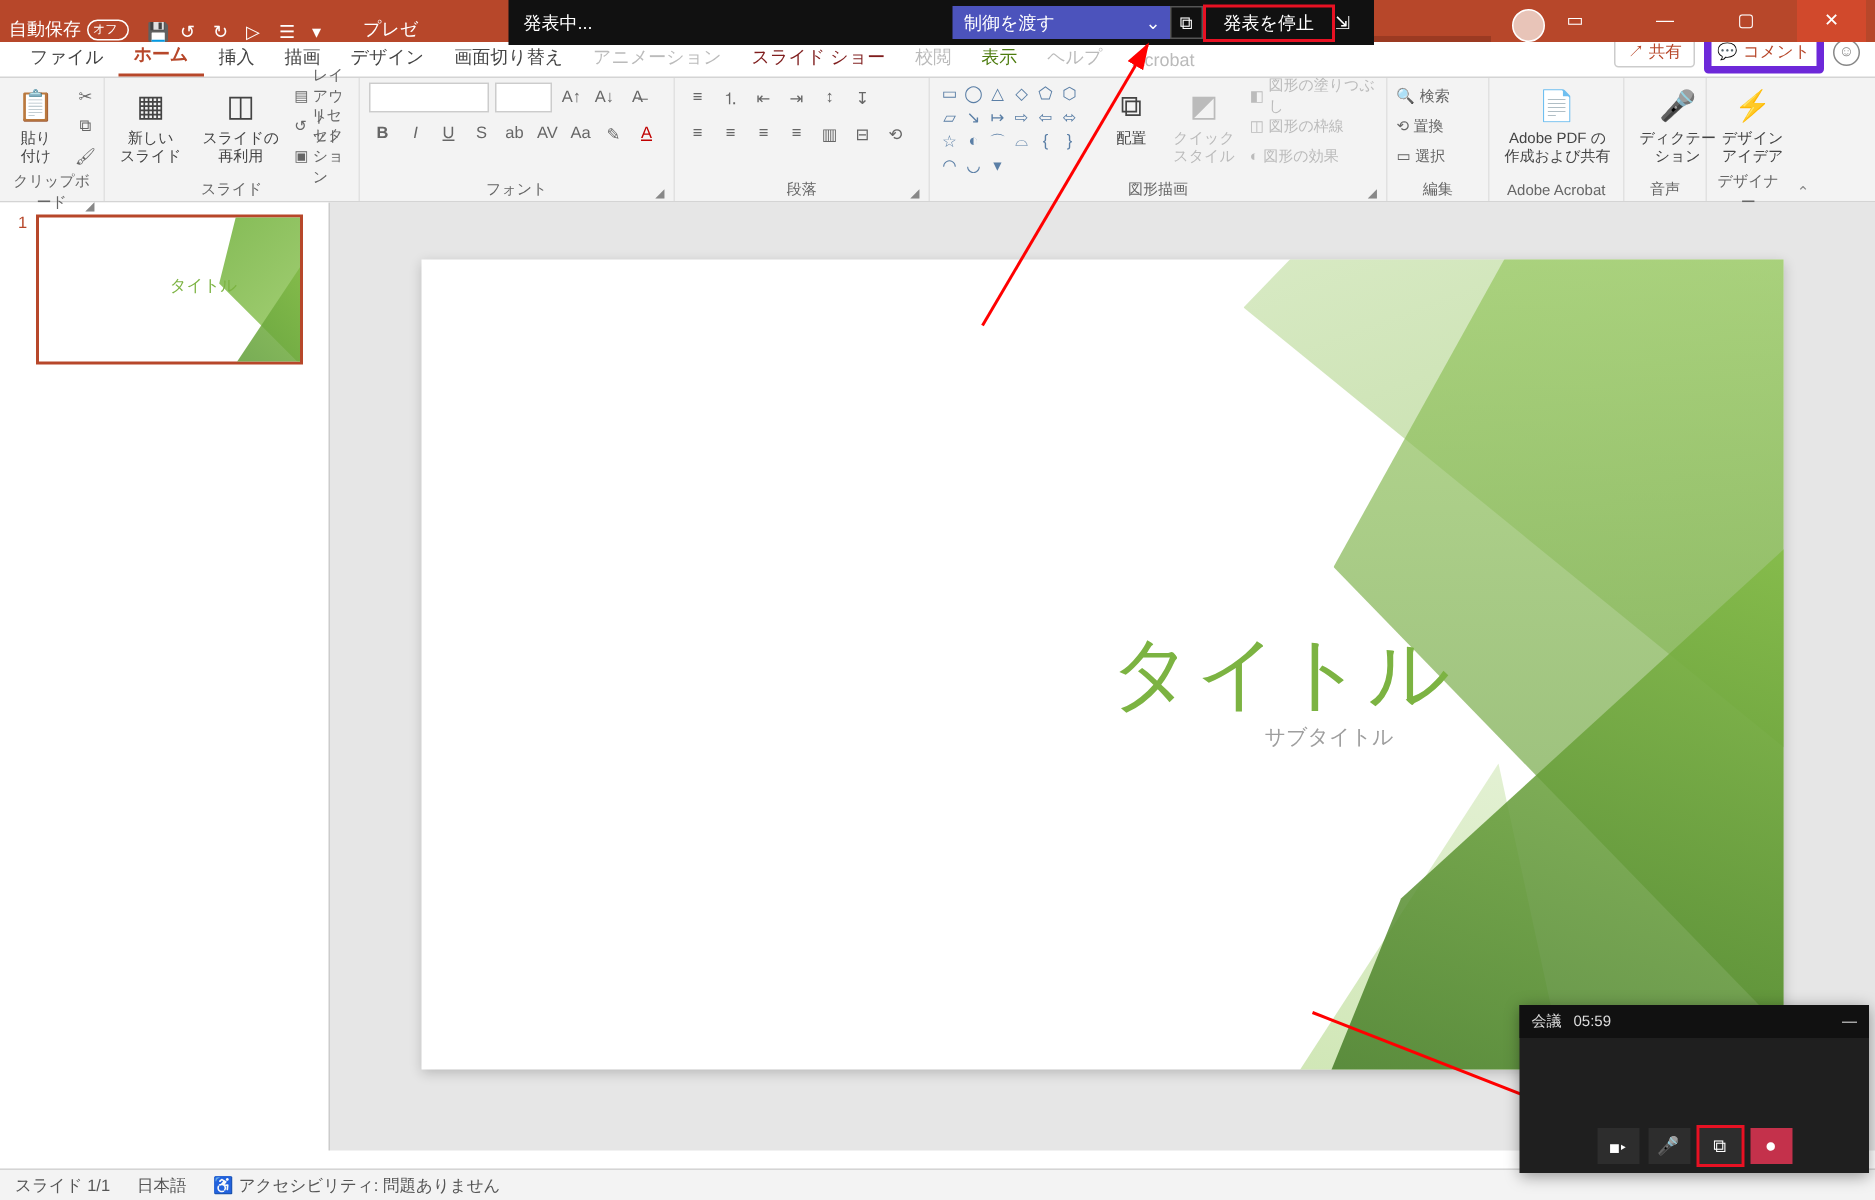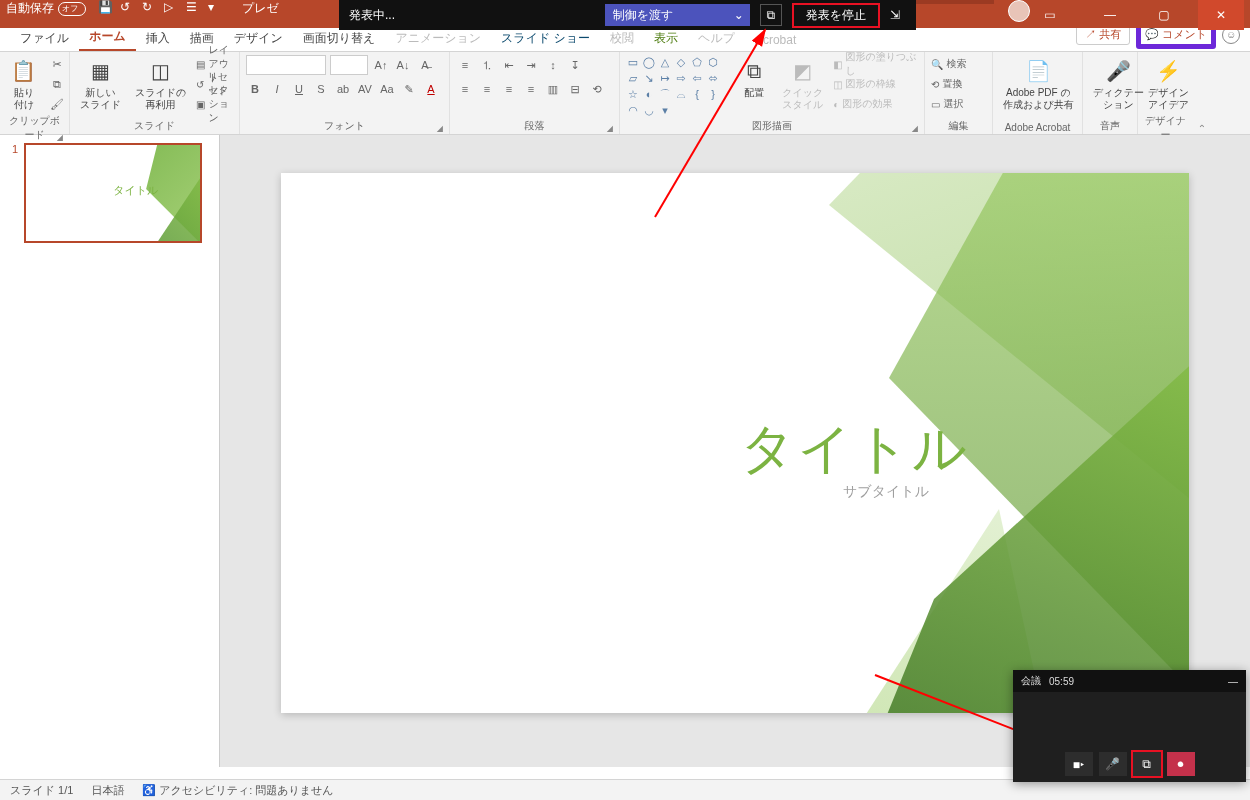--- a/index.html
+++ b/index.html
@@ -1,33 +1,33 @@
 <!DOCTYPE html>
 <html><head>
 <meta charset="utf-8">
 <style>
 * { box-sizing: border-box; margin: 0; padding: 0; font-family: "Yu Gothic UI", "Meiryo", sans-serif; }
 body { width: 1250px; height: 800px; background: #fff; overflow: hidden; position: relative; font-size: 12px; }
 
 
-.titlebar { height: 28px; background: #B7472A; color: #fff; display: flex; align-items: flex-start; padding: 0 6px; font-size: 12px; position: relative; }
+.titlebar { height: 28px; background: #B7472A; color: #fff; display: flex; align-items: flex-end; padding: 0 6px; font-size: 12px; position: relative; }
 .titlebar .autosave { display: flex; align-items: center; gap: 4px; margin-right: 12px; }
 .titlebar .toggle { width: 28px; height: 14px; border: 1px solid #fff; border-radius: 8px; display: flex; align-items: center; padding-left: 3px; font-size: 8px; }
 .titlebar .qat { display: flex; gap: 8px; align-items: center; margin-right: 20px; }
 .titlebar .qat span { width: 14px; height: 14px; display: inline-block; }
 .titlebar .doc { flex: 0 0 auto; }
 .titlebar .spacer { flex: 1; }
 .titlebar .account { width: 22px; height: 22px; border-radius: 50%; background: #E8C4B8; border: 1px solid #fff; }
 .titlebar .winbtns { display: flex; gap: 14px; margin-left: 20px; }
 .titlebar .winbtn { width: 40px; height: 30px; display: flex; align-items: center; justify-content: center; cursor: pointer; }
 .titlebar .closebtn { background: #D1492C; width: 46px; }
 .ribbon-opts { width: 40px; height: 30px; display:flex; align-items:center; justify-content:center; cursor:pointer; }
 
 
-.presenter-bar { position: absolute; top: 0; left: 339px; width: 577px; height: 30px; background: #111; color: #fff; display: flex; align-items: center; padding: 0 10px; gap: 10px; z-index: 50; font-size: 12px; }
+.presenter-bar { position: absolute; top: 0; left: 339px; width: 577px; height: 30px; background: #111; color: #fff; display: flex; align-items: center; padding: 0 10px; z-index: 50; font-size: 12px; }
 .presenter-bar .status { flex: 1; }
 .presenter-bar .give-control { width: 145px; height: 22px; background: #4C53BC; display: flex; align-items: center; padding: 0 8px; position: relative; }
 .presenter-bar .gc-arrow { position: absolute; right: 6px; }
 .presenter-bar .pin { width: 22px; height: 22px; border: 1px solid #555; display: flex; align-items: center; justify-content: center; }
 .presenter-bar .stop { padding: 2px 12px; border: 2px solid #E81123; }
 .presenter-bar .pop { width: 16px; }
 
 
 .tabs { height: 24px; background: #fff; display: flex; align-items: flex-end; padding: 0 10px; border-bottom: 1px solid #D4D4D4; font-size: 12px; color: #444; }
 .tabs .tab { padding: 4px 10px; cursor: pointer; }
@@ -138,21 +138,21 @@
 </div>
 
 <div class="tabs">
   <div class="tab">ファイル</div>
   <div class="tab active">ホーム</div>
   <div class="tab">挿入</div>
   <div class="tab">描画</div>
   <div class="tab">デザイン</div>
   <div class="tab">画面切り替え</div>
   <div class="tab" style="color:#bbb">アニメーション</div>
-  <div class="tab" style="color:#0c4a6e">スライド ショー</div>
+  <div class="tab" style="color:#7f1d1d">スライド ショー</div>
   <div class="tab" style="color:#bbb">校閲</div>
   <div class="tab" style="color:#4d7c0f">表示</div>
   <div class="tab" style="color:#bbb">ヘルプ</div>
   <div class="tab" style="color:#bbb">Acrobat</div>
   <div class="right">
     <div class="share">↗ <span>共有</span></div>
     <div class="comment">💬 <span>コメント</span></div>
     <div class="smiley">☺</div>
   </div>
 </div>

